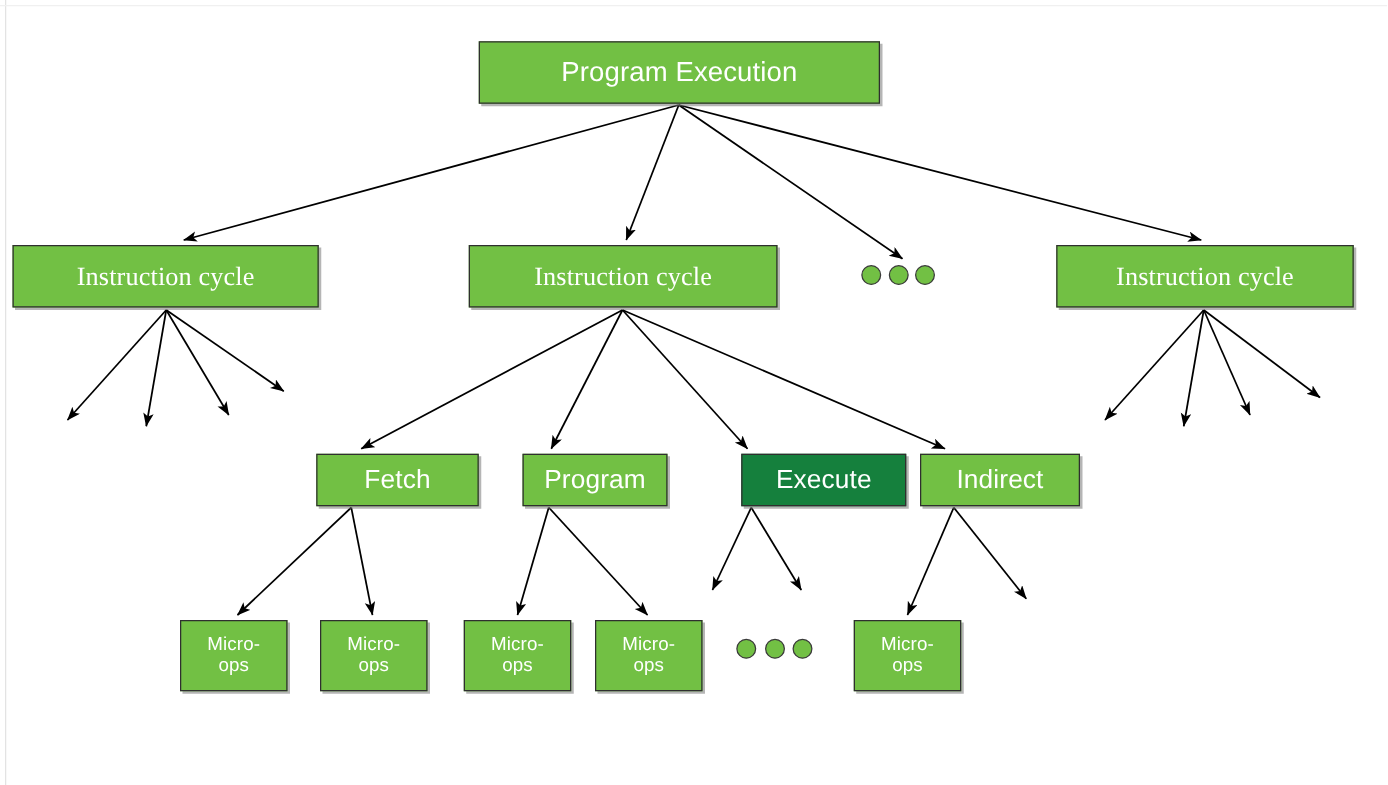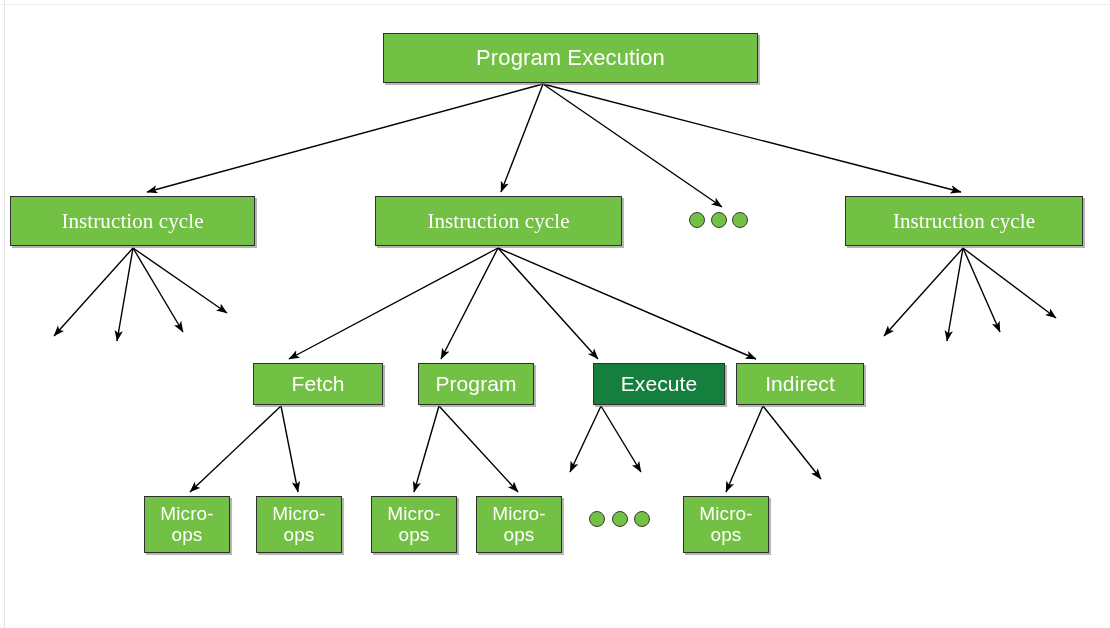--- a/index.html
+++ b/index.html
@@ -54,21 +54,21 @@
     align-items: center;
     justify-content: center;
     text-align: center;
     line-height: 1.08;
     letter-spacing: 0.1px;
     white-space: pre-line;
   }
   .node.lvl0 { font-size: 22px; }
   .node.lvl1 { font-size: 21px; font-family: Liberation Serif, serif; }
   .node.lvl2 { font-size: 21px; margin-left: 37px; }
-  .node.lvl3 { font-size: 19px; }
+  .node.lvl3 { font-size: 15px; }
   .dot {
     position: absolute;
     box-sizing: border-box;
     border-radius: 50%;
     background: #72c044;
     border: 1px solid #3a3a3a;
   }
 </style>
 </head>
 <body>
@@ -106,21 +106,21 @@
         <line x1="439" y1="406" x2="414" y2="492" stroke="#000000" stroke-width="1.4" marker-end="url(#ah)"></line>
         <line x1="439" y1="406" x2="518" y2="492" stroke="#000000" stroke-width="1.4" marker-end="url(#ah)"></line>
         <line x1="601" y1="406" x2="570" y2="472" stroke="#000000" stroke-width="1.4" marker-end="url(#ah)"></line>
         <line x1="601" y1="406" x2="641" y2="472" stroke="#000000" stroke-width="1.4" marker-end="url(#ah)"></line>
         <line x1="763" y1="406" x2="726" y2="492" stroke="#000000" stroke-width="1.4" marker-end="url(#ah)"></line>
         <line x1="763" y1="406" x2="821" y2="479" stroke="#000000" stroke-width="1.4" marker-end="url(#ah)"></line>
       </g>
   </svg>
 
   <div id="nodes-layer">
-      <div class="node lvl0" style="left: 383px; top: 33px; width: 375px; height: 50px; background: rgb(114, 192, 68); border-color: rgb(47, 47, 47); color: rgb(255, 255, 255);">Program Execution</div>
+      <div class="node lvl0" style="left: 383px; top: 33px; width: 321px; height: 50px; background: rgb(114, 192, 68); border-color: rgb(47, 47, 47); color: rgb(255, 255, 255);">Program Execution</div>
       <div class="node lvl1" style="left: 10px; top: 196px; width: 245px; height: 50px; background: rgb(114, 192, 68); border-color: rgb(47, 47, 47); color: rgb(255, 255, 255);">Instruction cycle</div>
       <div class="node lvl1" style="left: 375px; top: 196px; width: 247px; height: 50px; background: rgb(114, 192, 68); border-color: rgb(47, 47, 47); color: rgb(255, 255, 255);">Instruction cycle</div>
       <div class="node lvl1" style="left: 845px; top: 196px; width: 238px; height: 50px; background: rgb(114, 192, 68); border-color: rgb(47, 47, 47); color: rgb(255, 255, 255);">Instruction cycle</div>
       <div class="node lvl2" style="left: 216px; top: 363px; width: 130px; height: 42px; background: rgb(114, 192, 68); border-color: rgb(47, 47, 47); color: rgb(255, 255, 255);">Fetch</div>
       <div class="node lvl2" style="left: 381px; top: 363px; width: 116px; height: 42px; background: rgb(114, 192, 68); border-color: rgb(47, 47, 47); color: rgb(255, 255, 255);">Program</div>
       <div class="node lvl2" style="left: 556px; top: 363px; width: 132px; height: 42px; background: #15803d; border-color: rgb(47, 47, 47); color: rgb(255, 255, 255);">Execute</div>
       <div class="node lvl2" style="left: 699px; top: 363px; width: 128px; height: 42px; background: rgb(114, 192, 68); border-color: rgb(47, 47, 47); color: rgb(255, 255, 255);">Indirect</div>
       <div class="node lvl3" style="left: 144px; top: 496px; width: 86px; height: 57px; background: rgb(114, 192, 68); border-color: rgb(47, 47, 47); color: rgb(255, 255, 255);">Micro-
 ops</div>
       <div class="node lvl3" style="left: 256px; top: 496px; width: 86px; height: 57px; background: rgb(114, 192, 68); border-color: rgb(47, 47, 47); color: rgb(255, 255, 255);">Micro-

